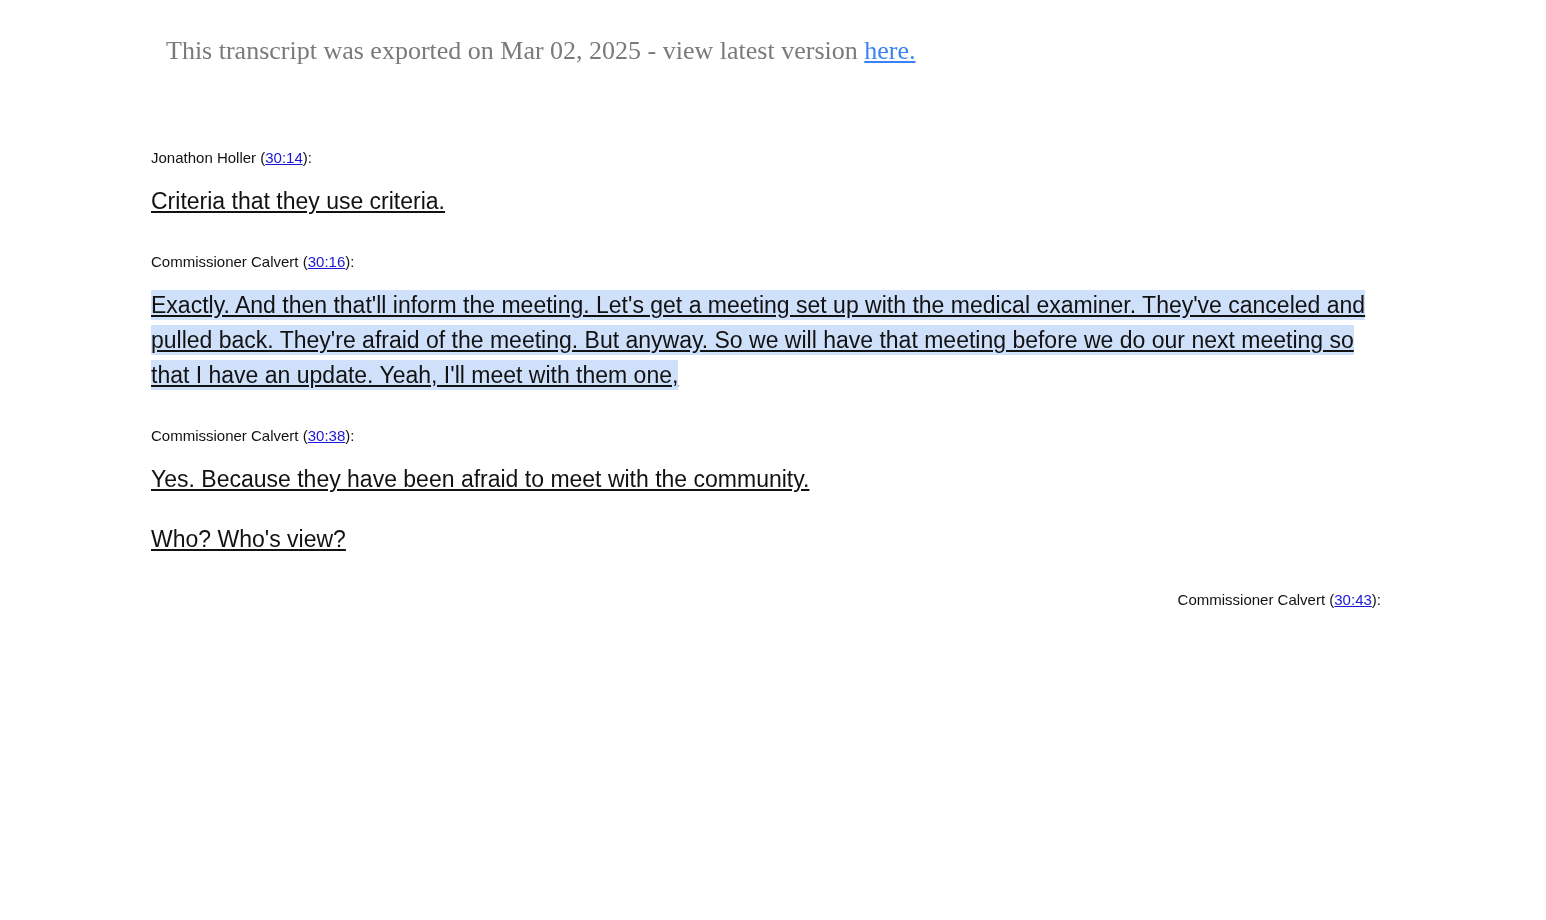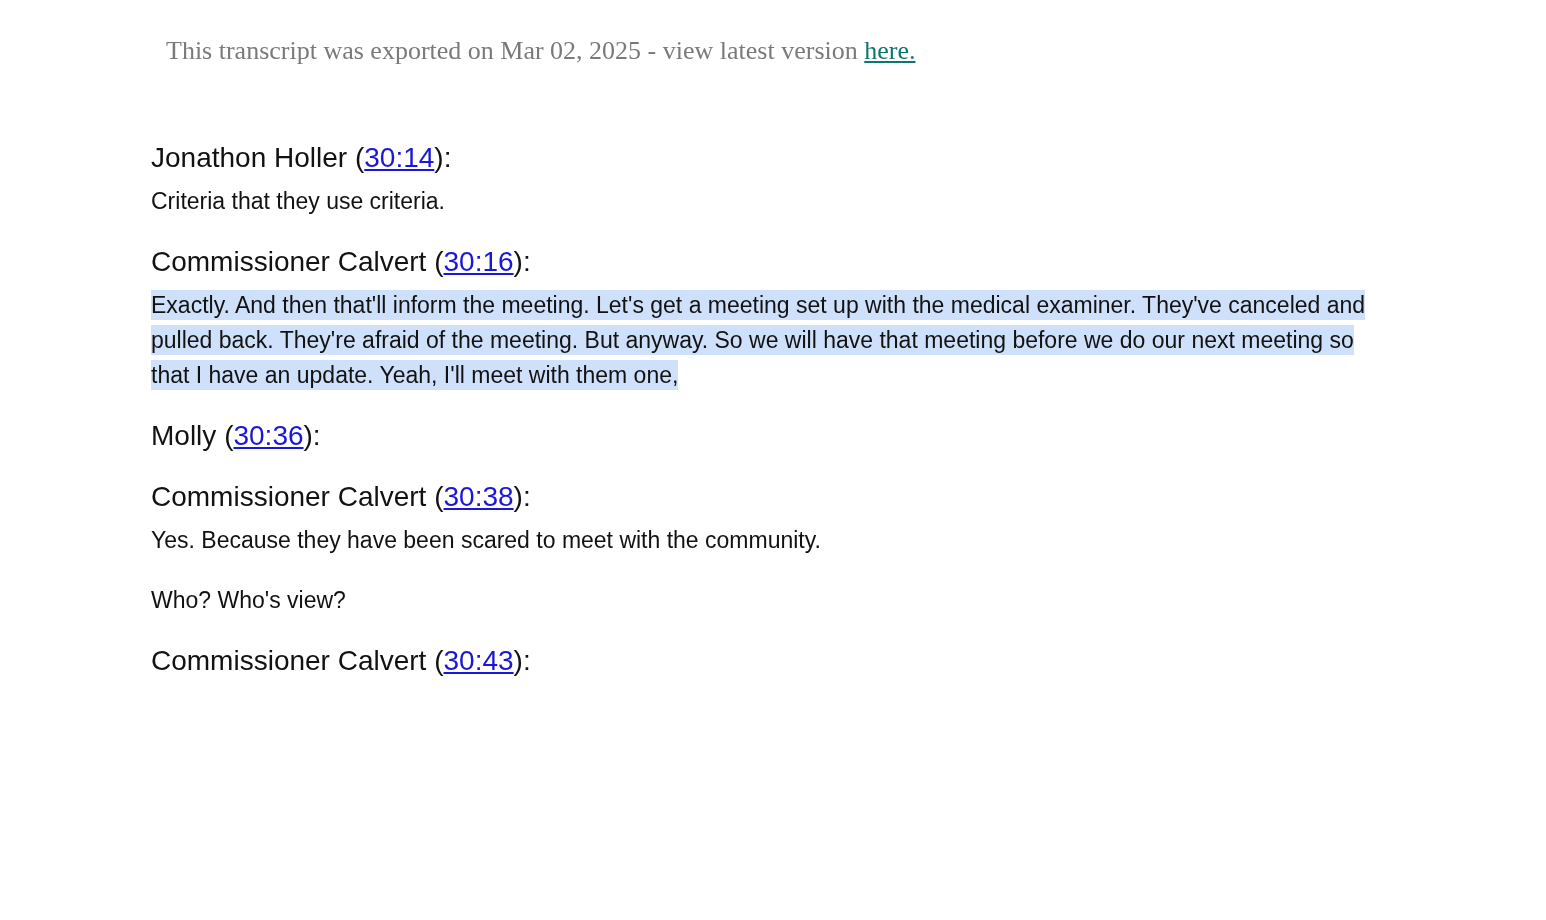--- a/index.html
+++ b/index.html
@@ -23,51 +23,53 @@
   .export-note {
     position: absolute;
     left: 166px;
     top: 36px;
     font-family: "Liberation Serif", serif;
     font-size: 26px;
     color: #7a7a7a;
     white-space: nowrap;
   }
   .export-note a {
-    color: #0f766e;
+    color: #3b82f6;
     text-decoration: underline;
   }
   .transcript {
     position: absolute;
     left: 151px;
     top: 140px;
     width: 1230px;
   }
   .entry {
     margin-bottom: 25px;
   }
   .entry:last-child {
     margin-bottom: 0;
+    text-align: right;
   }
   .speaker-line {
-    font-size: 28px;
+    font-size: 15px;
     line-height: 36px;
     color: #121212;
     margin-bottom: 8px;
     white-space: nowrap;
   }
   .timestamp {
     color: #1a18d6;
     text-decoration: underline;
     cursor: pointer;
   }
   .utterance {
     font-size: 23px;
     line-height: 35px;
     color: #121212;
+    text-decoration: underline;
   }
   .utterance.highlighted span.txt {
     background: #cfe0fb;
     box-decoration-break: clone;
     -webkit-box-decoration-break: clone;
     padding: 2px 0;
   }
 </style>
 </head>
 <body>
@@ -81,25 +83,24 @@
   <div class="transcript">
       <div class="entry">
         <div class="speaker-line"><span>Jonathon Holler</span> <span>(</span><a class="timestamp" href="#">30:14</a><span>):</span></div>
         <div class="utterance"><span class="txt">Criteria that they use criteria.</span></div>
       </div>
       <div class="entry">
         <div class="speaker-line"><span>Commissioner Calvert</span> <span>(</span><a class="timestamp" href="#">30:16</a><span>):</span></div>
         <div class="utterance highlighted"><span class="txt">Exactly. And then that'll inform the meeting. Let's get a meeting set up with the medical examiner. They've canceled and pulled back. They're afraid of the meeting. But anyway. So we will have that meeting before we do our next meeting so that I have an update. Yeah, I'll meet with them one,</span></div>
       </div>
       <div class="entry">
-        <div class="speaker-line"><span>Molly</span> <span>(</span><a class="timestamp" href="#">30:36</a><span>):</span></div>
       </div>
       <div class="entry">
         <div class="speaker-line"><span>Commissioner Calvert</span> <span>(</span><a class="timestamp" href="#">30:38</a><span>):</span></div>
-        <div class="utterance"><span class="txt">Yes. Because they have been scared to meet with the community.</span></div>
+        <div class="utterance"><span class="txt">Yes. Because they have been afraid to meet with the community.</span></div>
       </div>
       <div class="entry">
         <div class="utterance"><span class="txt">Who? Who's view?</span></div>
       </div>
       <div class="entry">
         <div class="speaker-line"><span>Commissioner Calvert</span> <span>(</span><a class="timestamp" href="#">30:43</a><span>):</span></div>
       </div>
     </div>
 
 </div>

